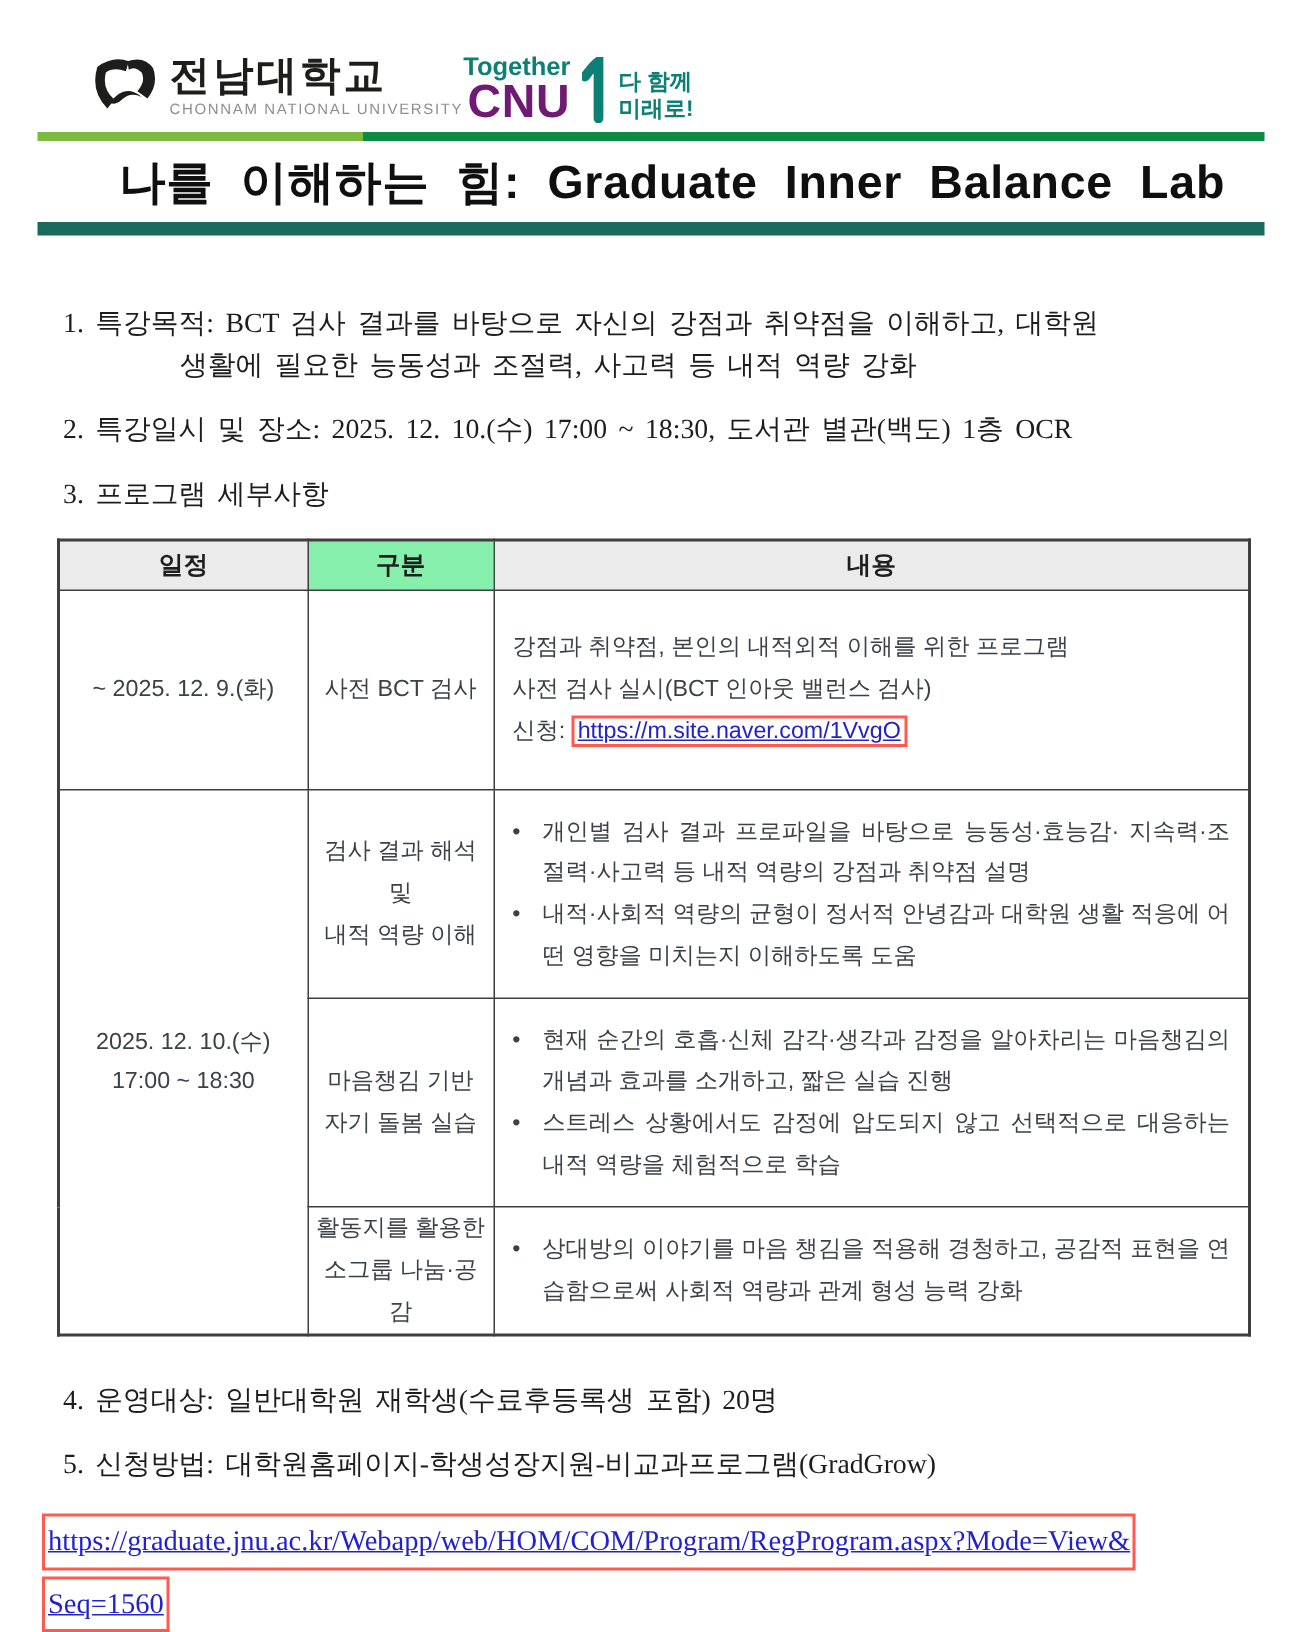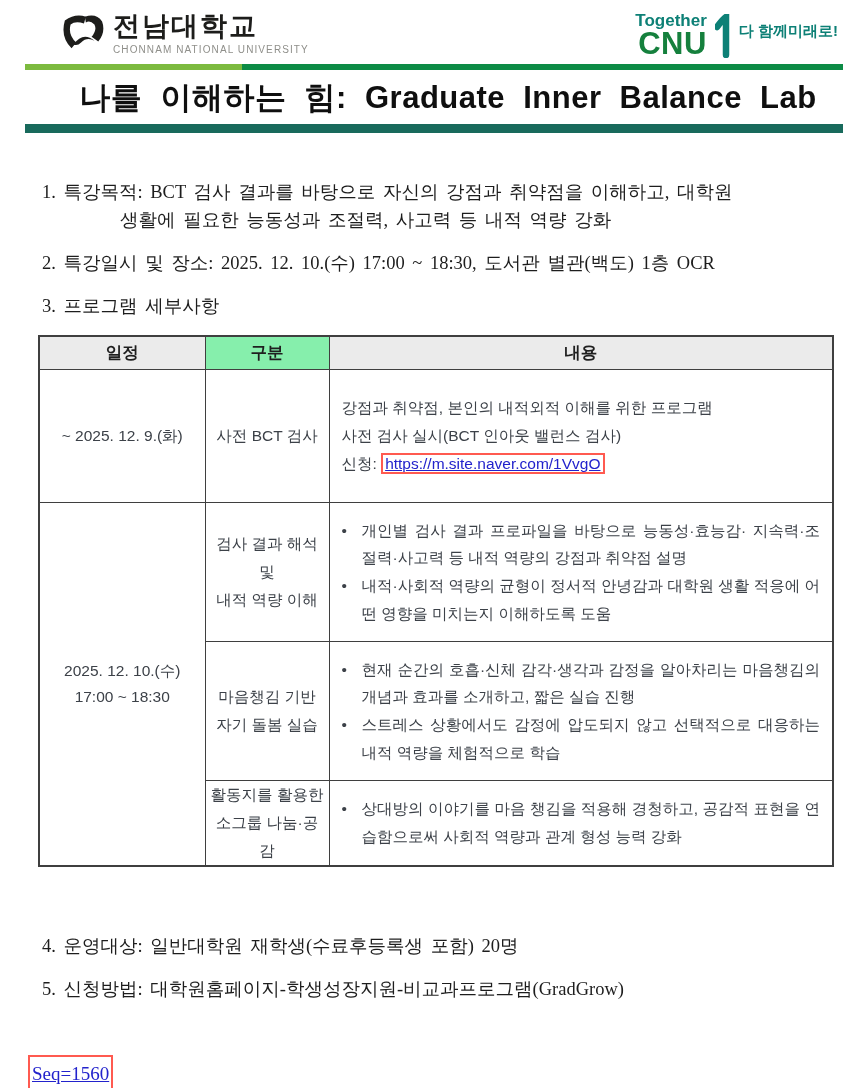--- a/index.html
+++ b/index.html
@@ -1,46 +1,46 @@
 <!DOCTYPE html>
 <html><head>
 <meta charset="utf-8">
 <style>
   html,body { margin:0; padding:0; background:#fff; }
   .page {
     width:868px; height:1088px; background:#ffffff; overflow:hidden;
     font-family:"Liberation Serif", serif; color:#1d1d1d; position:relative;
   }
   
-  .header { display:flex; justify-content:space-between; align-items:flex-start;
-            padding:12px 30px 0 62px; height:48px; }
+  .header { display:flex; justify-content:flex-start; align-items:flex-start;
+            padding:36px 30px 0 62px; height:48px; }
   .uni-logo { display:flex; align-items:flex-start; gap:9px; }
   .uni-emblem { width:42px; height:42px; flex:0 0 auto; }
   .uni-names { display:flex; flex-direction:column; }
   .uni-name-ko { font-family:"Liberation Sans", sans-serif; font-weight:bold;
                  font-size:27px; color:#1d1d1b; letter-spacing:2px; line-height:1.1; }
   .uni-name-en { font-family:"Liberation Sans", sans-serif; font-size:10px;
                  color:#8f8f8a; letter-spacing:1.1px; margin-top:2px; }
   .cnu { display:flex; align-items:flex-start; gap:8px; font-family:"Liberation Sans", sans-serif; }
   .cnu-left { display:flex; flex-direction:column; align-items:flex-end; }
   .cnu-together { font-size:17px; font-weight:bold; line-height:1; }
   .cnu-word { font-size:31px; font-weight:bold; letter-spacing:0.5px; line-height:0.95; }
   .cnu-one { width:16px; height:44px; margin-top:2px; }
-  .cnu-tagline { display:flex; flex-direction:row; justify-content:center;
+  .cnu-tagline { display:flex; flex-direction:column; justify-content:center;
                  font-size:15px; font-weight:bold; line-height:1.2; margin-top:10px; }
   
   .rule-green { height:6px; margin:4px 25px 0 25px; }
   .rule-teal  { height:9px; margin:6px 25px 0 25px; }
   
   .doc-title { text-align:center; font-family:"Liberation Sans", sans-serif;
                font-weight:bold; font-size:31px; color:#0f0f0f;
                margin-top:8px; letter-spacing:0.5px; word-spacing:9px; line-height:1.3;padding-left:28px; }
   
   .list-top { padding:46px 30px 0 42px; font-size:18.5px; line-height:1.5; }
-  .list-bottom { padding:30px 30px 0 42px; font-size:18.5px; line-height:1.5;margin-top:36px; }
+  .list-bottom { padding:30px 30px 0 42px; font-size:18.5px; line-height:1.5; }
   .list-item { margin-bottom:15px; word-spacing:3px; }
   .hang2 { display:block; padding-left:78px; }
   
   table.program { border-collapse:collapse; margin:12px 36px 0 38px; width:794px;
                   font-family:"Liberation Sans", sans-serif; font-size:15.5px;
                   color:#3c4148; table-layout:fixed; }
   table.program, table.program td, table.program th { border:1.5px solid #3f3f3f; }
   table.program { border-width:2px; }
   th.hdr { background:#ebebeb; color:#1f1f1f; font-size:16.5px; font-weight:bold;
            height:30px; border-bottom-width:3px; }
@@ -78,21 +78,21 @@
       </svg>
       <div class="uni-names">
         <span class="uni-name-ko">전남대학교</span>
         <span class="uni-name-en">CHONNAM NATIONAL UNIVERSITY</span>
       </div>
     </div>
 
     <div class="cnu">
       <div class="cnu-left">
         <span class="cnu-together cnu-teal" style="color: rgb(13, 128, 118);">Together</span>
-        <span class="cnu-word cnu-teal" style="color: #15803d;">CNU</span>
+        <span class="cnu-word cnu-teal" style="color: #701a75;">CNU</span>
       </div>
       <svg class="cnu-one" viewBox="0 0 16 44" xmlns="http://www.w3.org/2000/svg">
         <path d="M2 13 Q8 5 11 3 L11 41" fill="none" stroke="#0d8076" stroke-width="6.5" stroke-linecap="round"></path>
       </svg>
       <div class="cnu-tagline cnu-teal" style="color: rgb(13, 128, 118);">
         <span>다 함께</span>
         <span>미래로!</span>
       </div>
     </div>
   </div>
@@ -176,21 +176,21 @@
     </tr>
   </tbody>
     </table>
 
   <div class="list-bottom">
     <div class="list-item">4. 운영대상: 일반대학원 재학생(수료후등록생 포함) 20명</div>
     <div class="list-item">5. 신청방법: 대학원홈페이지-학생성장지원-비교과프로그램(GradGrow)</div>
   </div>
 
   <div class="apply-url-block">
-    <br>
+    <a class="redbox-link" href="#" style="color: rgb(34, 34, 204); border-color: rgb(255, 90, 80);">https://graduate.jnu.ac.kr/Webapp/web/HOM/COM/Program/RegProgram.aspx?Mode=View&amp;</a><br>
     <a class="redbox-link" href="#" style="color: rgb(34, 34, 204); border-color: rgb(255, 90, 80);">Seq=1560</a>
   </div>
 
   <div class="list-bottom" style="padding-top:16px;">
     
     
     
   </div>
 
 </div>

